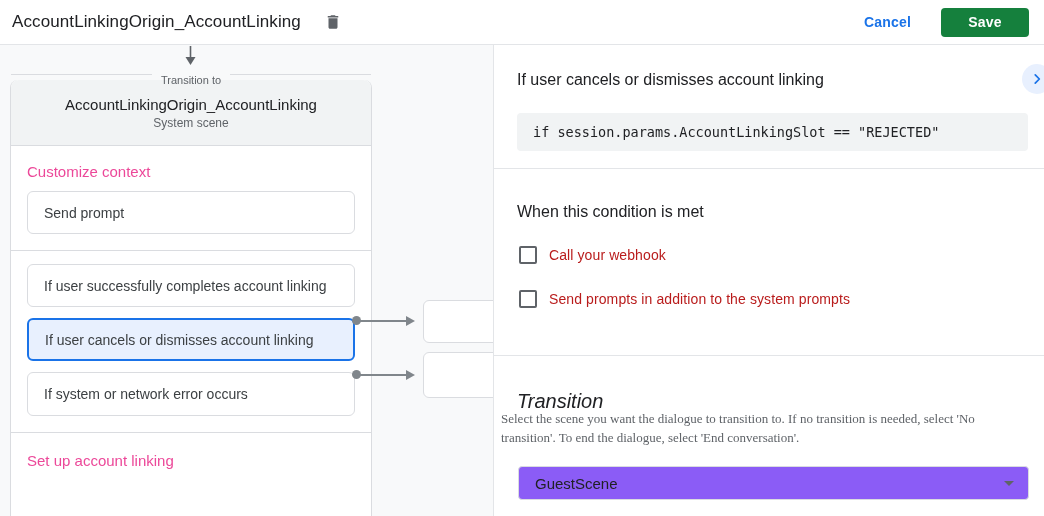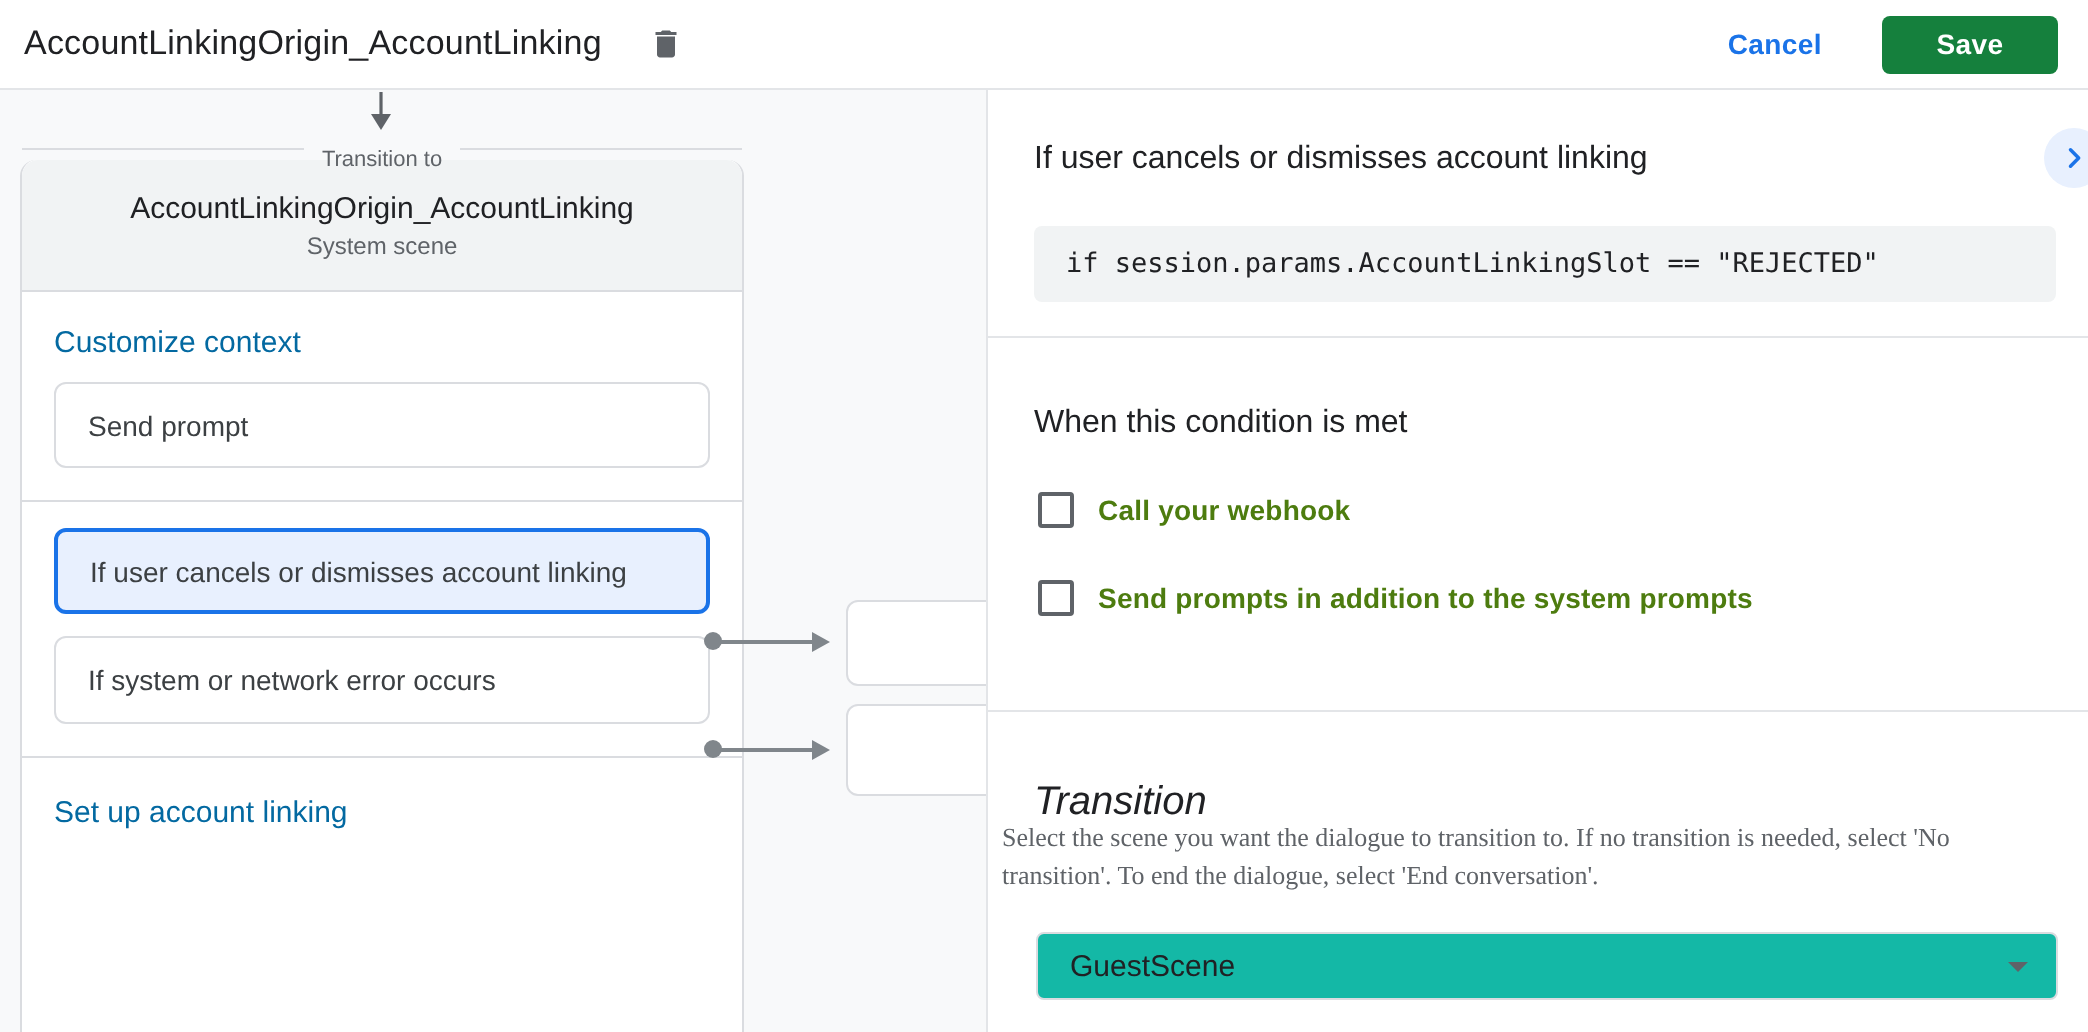--- a/index.html
+++ b/index.html
@@ -60,21 +60,21 @@
   .card-header {
     height: 66px; background: #f1f3f4; border-bottom: 1px solid #dadce0;
     border-radius: 8px 8px 0 0;
     display: flex; flex-direction: column; align-items: center; justify-content: center; gap: 3px;
   }
   .card-header .scene-title { font-size: 15px; color: #202124; }
   .card-header .scene-subtitle { font-size: 12px; color: #5f6368; }
 
   .card-section { padding: 17px 16px 16px; border-bottom: 1px solid #dadce0; }
   .card-section:last-child { border-bottom: none; padding-top: 19px; }
-  .section-heading { font-size: 15px; font-weight: normal; color: #0369a1; margin-bottom: 11px; }
+  .section-heading { font-size: 15px; font-weight: normal; color: #ec4899; margin-bottom: 11px; }
 
   .item-box {
     height: 43px; background: #fff; border: 1px solid #dadce0; border-radius: 6px;
     display: flex; align-items: center; padding: 0 16px;
     font-size: 14px; color: #3c4043; cursor: pointer; position: relative;
   }
   .condition-item { margin-bottom: 11px; }
   .condition-item:last-child { margin-bottom: 0; }
   .condition-item.selected { background: #e8f0fe; border: 2px solid #1a73e8; }
 
@@ -109,30 +109,30 @@
     white-space: pre;
   }
   .panel-divider { position: absolute; left: 0; right: 0; height: 1px; background: #e3e5e8; }
   .when-heading { position: absolute; left: 23px; top: 158px; font-size: 16px; color: #202124; }
 
   .checkbox-row { position: absolute; left: 25px; display: flex; align-items: center; cursor: pointer; }
   .checkbox {
     width: 18px; height: 18px; border: 2px solid #5f6368; border-radius: 2px; background: #fff;
     flex: none;
   }
-  .checkbox-label { margin-left: 12px; font-size: 14px; font-weight: bold; color: #4d7c0f; letter-spacing: .1px; }
+  .checkbox-label { margin-left: 12px; font-size: 14px; font-weight: normal; color: #b91c1c; letter-spacing: .1px; }
 
   .transition-heading { position: absolute; left: 23px; top: 345px; font-size: 20px; color: #202124; font-style: italic; }
   .transition-desc {
     position: absolute; left: 7px; top: 364px; width: 486px;
     font-size: 13px; line-height: 19px; color: #5f6368; font-family: Liberation Serif, serif;
   }
   .scene-select {
     position: absolute; left: 24px; top: 421px; width: 511px; height: 34px;
-    background: #14b8a6; border: 1px solid #dadce0; border-radius: 4px;
+    background: #8b5cf6; border: 1px solid #dadce0; border-radius: 4px;
     display: flex; align-items: center; padding: 0 16px;
     font-size: 15px; color: #202124; cursor: pointer;
   }
   .select-caret {
     position: absolute; right: 14px; width: 0; height: 0;
     border-left: 5px solid transparent; border-right: 5px solid transparent;
     border-top: 5px solid #5f6368;
   }
 </style>
 </head>
@@ -172,20 +172,21 @@
       <div class="scene-title">AccountLinkingOrigin_AccountLinking</div>
       <div class="scene-subtitle">System scene</div>
     </div>
 
     <div class="card-section">
       <div class="section-heading">Customize context</div>
       <div class="item-box">Send prompt</div>
     </div>
 
     <div class="card-section" style="padding-top:13px">
+      <div class="item-box condition-item">If user successfully completes account linking</div>
       <div class="item-box condition-item selected">If user cancels or dismisses account linking</div>
       <div class="item-box condition-item" style="height:44px">If system or network error occurs</div>
     </div>
 
     <div class="card-section">
       <div class="section-heading" style="margin-bottom:0">Set up account linking</div>
     </div>
   </div>
 
   <span class="conn-dot" style="left:352px; top:271px;"></span>

